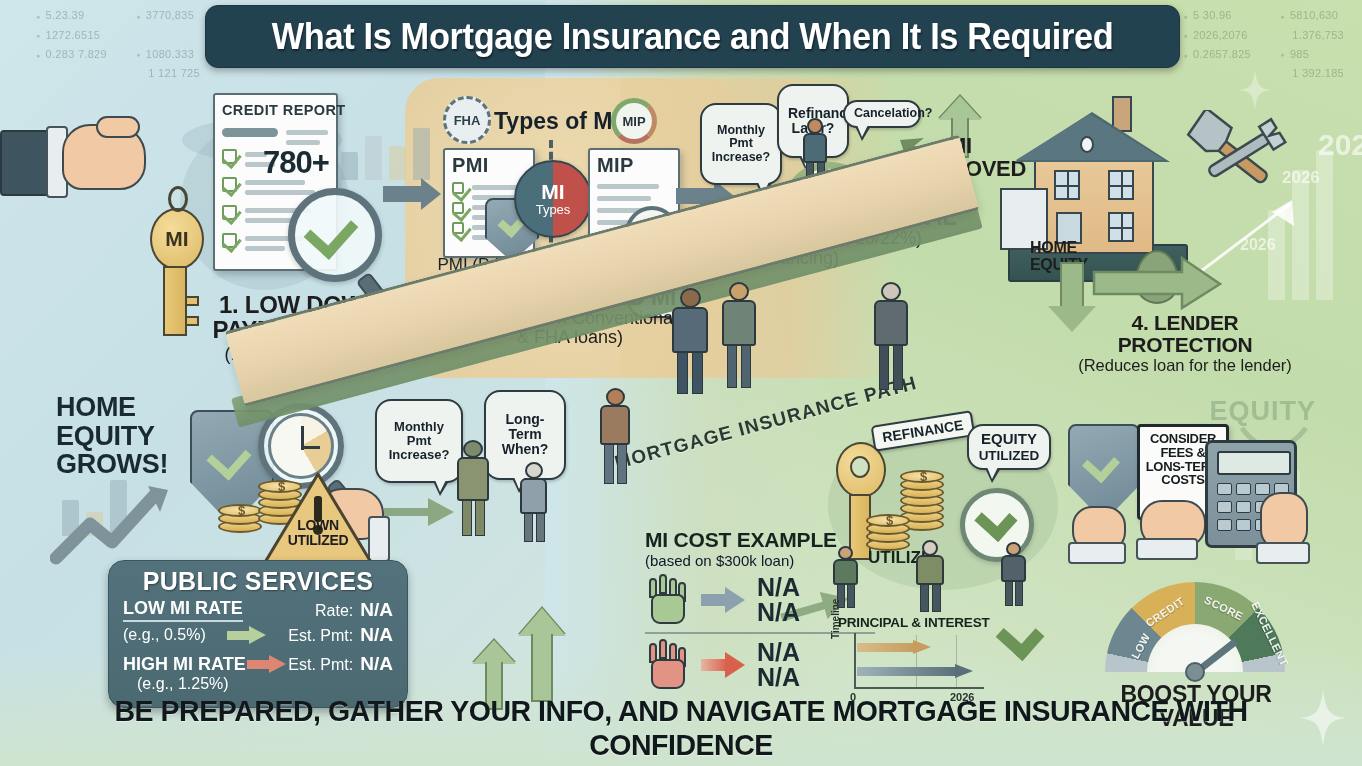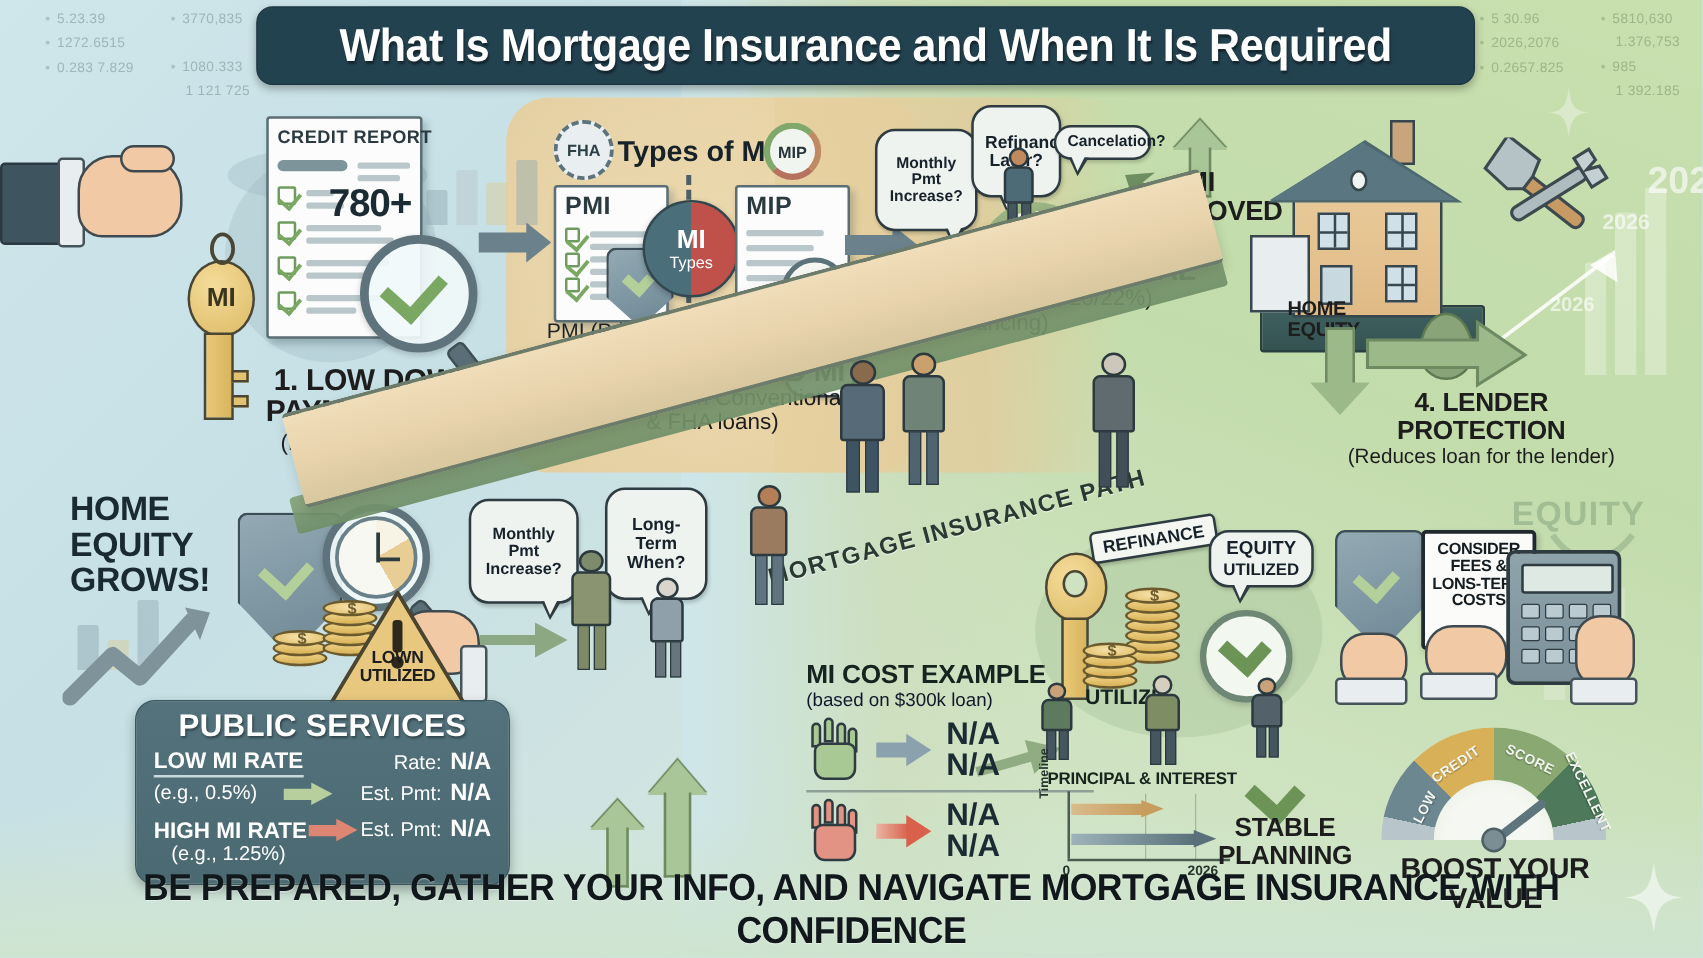--- a/index.html
+++ b/index.html
@@ -924,24 +924,20 @@
       <span class="s" style="width:100px;background:linear-gradient(90deg,#9eb3b9,#59707a);"></span>
       <span class="hh" style="left:98px;border-left:18px solid #59707a;"></span>
     </div>
     <div class="pi-tick" style="left:12px;">0</div>
     <div class="pi-tick" style="left:112px;">2026</div>
   </div>
 
   <div class="check-circle" style="left:992px;top:612px;width:64px;height:64px;border:none;background:transparent;box-shadow:none;">
     <div class="ck" style="border-color:#6d9457;border-width:0 12px 12px 0;left:16%;top:12%;width:56%;height:52%;"></div>
   </div>
-  <div class="cap" style="left:968px;top:652px;width:120px;">
-    <div class="hd" style="font-size:21px;">STABLE</div>
-    <div class="hd" style="font-size:21px;">PLANNING</div>
-  </div>
 
   <div class="equity-watermark">EQUITY</div>
   <svg style="position:absolute;right:52px;top:424px;width:72px;height:34px;opacity:.4;">
     <path d="M4,4 C22,30 48,30 68,4" stroke="#7c9a77" stroke-width="5" fill="none"></path>
   </svg>
 
   <div class="shield" style="left:1068px;top:424px;width:72px;height:98px;">
     <div class="ck"></div>
   </div>
   <div class="hand" style="left:1072px;top:506px;width:54px;height:46px;border-radius:20px;"></div>

